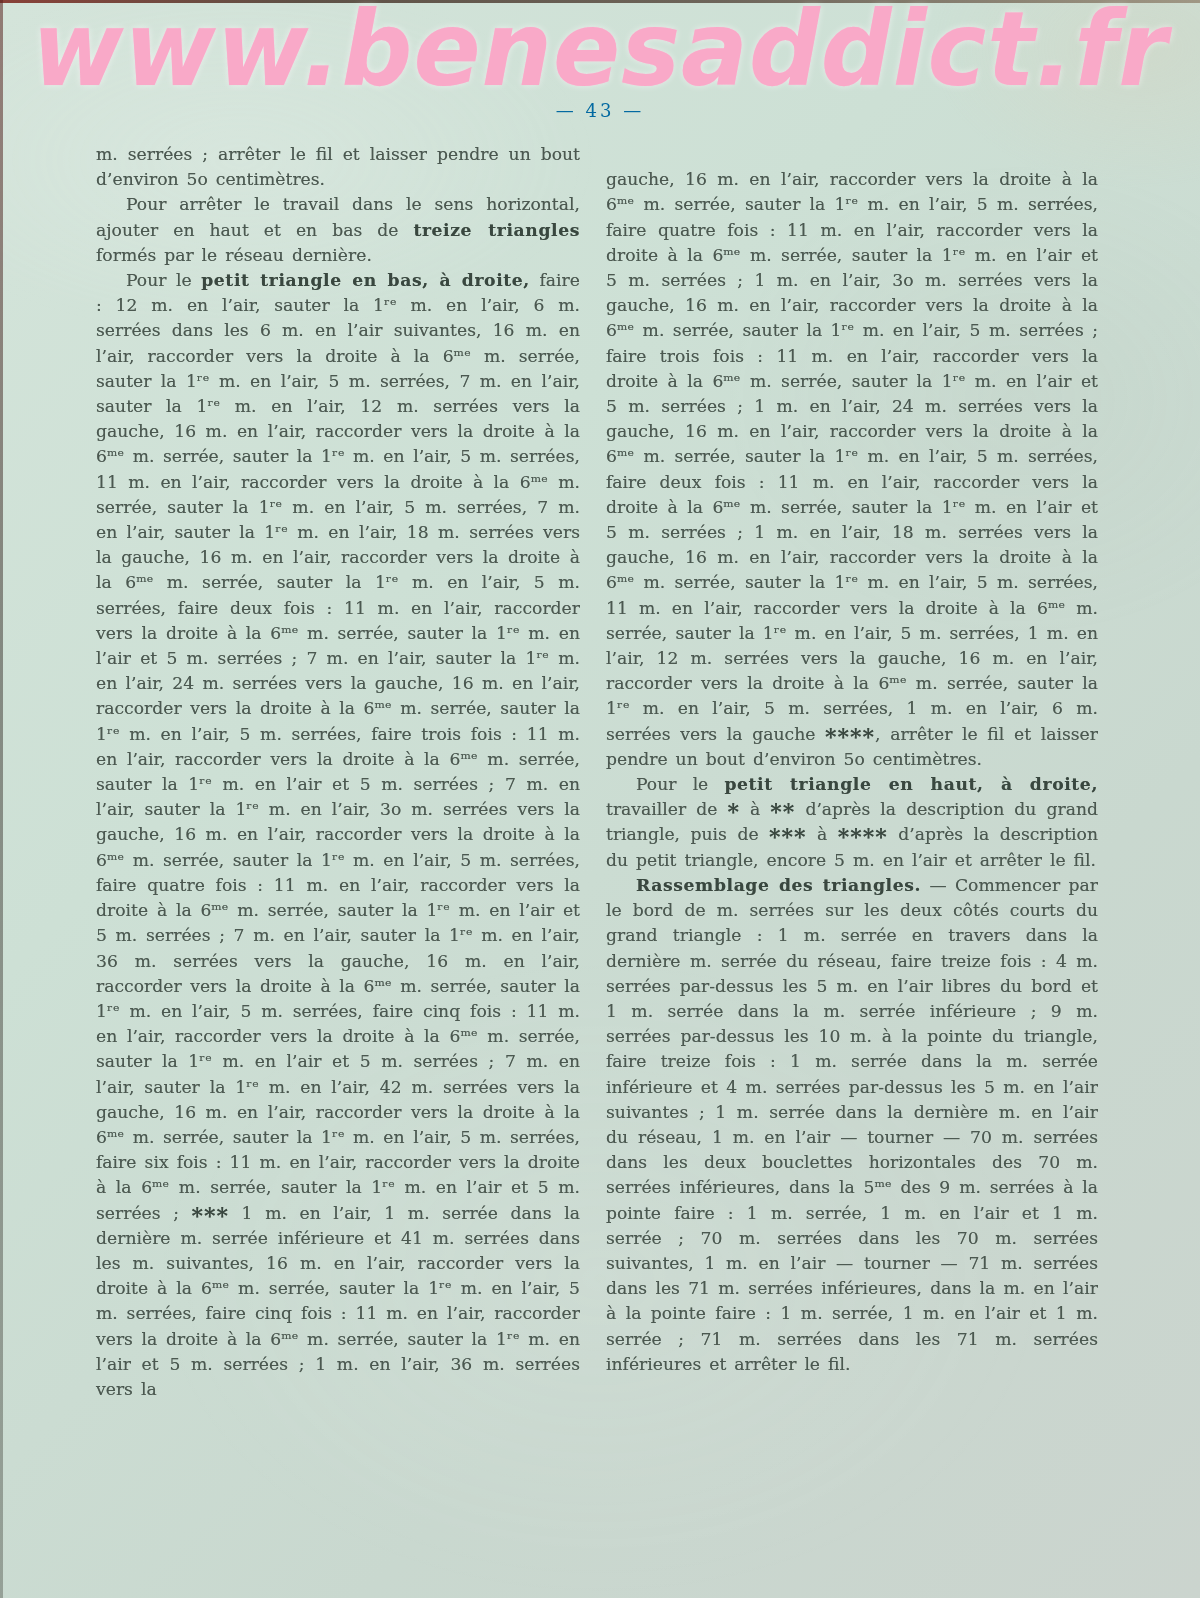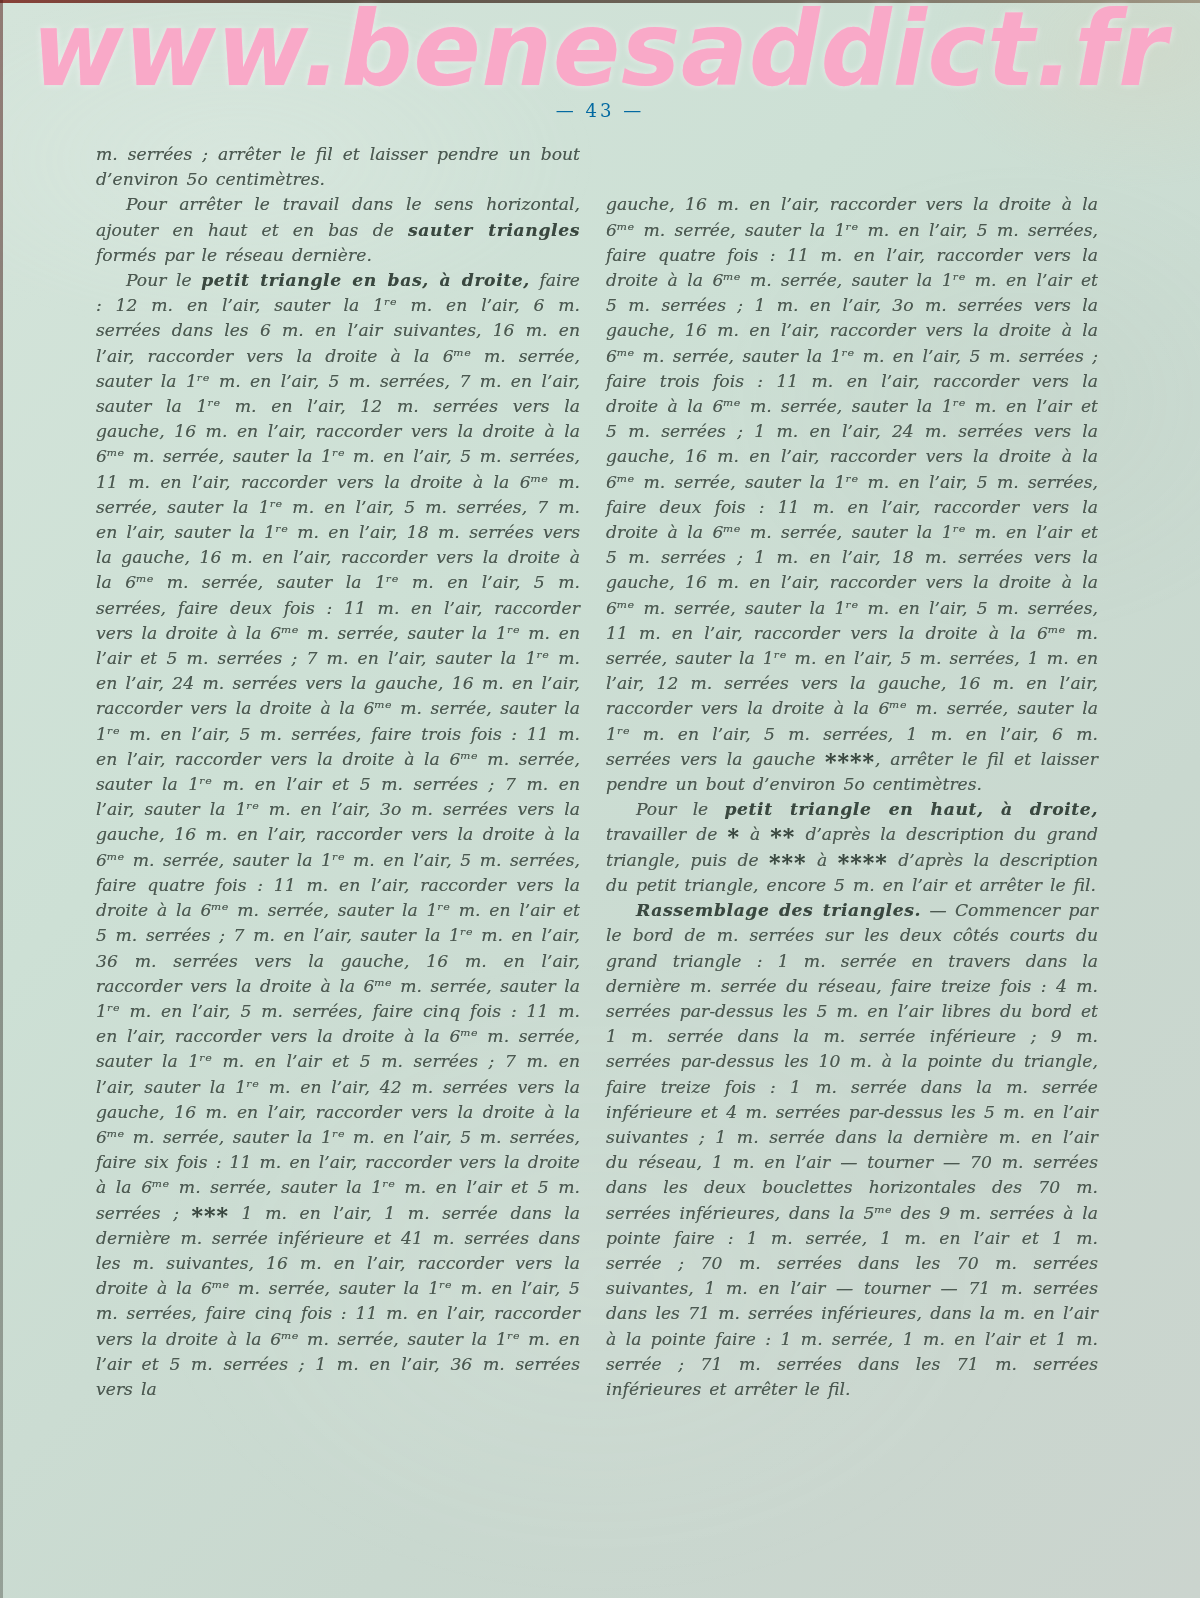--- a/index.html
+++ b/index.html
@@ -30,21 +30,21 @@
     position:absolute;top:-8px;left:0;width:1200px;text-align:center;z-index:2;
     font-family:"DejaVu Sans","Liberation Sans",sans-serif;
     font-style:italic;font-weight:bold;
     font-size:99px;letter-spacing:1px;white-space:nowrap;
     color:#f9a9c8;
     text-shadow:0 0 7px rgba(255,255,255,.55), 0 0 1px rgba(249,169,200,.9);
     transform:scaleY(1.04);
   }
   .columns{
     position:absolute;top:142px;left:96px;z-index:3;
-    display:flex;align-items:flex-end;font-style:italic;
+    display:flex;align-items:center;
   }
   .col{
     width:484px;
     font-size:17.2px;line-height:25.2px;color:#4b5850;
     text-align:justify;word-spacing:2.5px;
     text-shadow:0 0 .5px rgba(75,88,80,.55);
   }
   .col-right{width:492px;}
   .col-rule{
     width:2px;margin:2px 11px 0 13px;
@@ -63,21 +63,21 @@
   <div class="texture"></div>
   <div class="edge-top"></div>
   <div class="edge-left"></div>
 
   <div class="pagenum">— 43 —</div>
   <div class="watermark">www.benesaddict.fr</div>
 
   <div class="columns">
     <div class="col col-left" id="col-left">
         <p class="para"><span>m. serrées ; arrêter le fil et laisser pendre un bout d’environ 5o centimètres.</span></p>
-        <p class="para indent"><span>Pour arrêter le travail dans le sens horizontal, ajouter en haut et en bas de </span><span class="b">sauter triangles</span><span> formés par le réseau dernière.</span></p>
+        <p class="para indent"><span>Pour arrêter le travail dans le sens horizontal, ajouter en haut et en bas de </span><span class="b">treize triangles</span><span> formés par le réseau dernière.</span></p>
         <p class="para indent"><span>Pour le </span><span class="b">petit triangle en bas, à droite,</span><span> faire : 12 m. en l’air, sauter la 1ʳᵉ m. en l’air, 6 m. serrées dans les 6 m. en l’air suivantes, 16 m. en l’air, raccorder vers la droite à la 6ᵐᵉ m. serrée, sauter la 1ʳᵉ m. en l’air, 5 m. serrées, 7 m. en l’air, sauter la 1ʳᵉ m. en l’air, 12 m. serrées vers la gauche, 16 m. en l’air, raccorder vers la droite à la 6ᵐᵉ m. serrée, sauter la 1ʳᵉ m. en l’air, 5 m. serrées, 11 m. en l’air, raccorder vers la droite à la 6ᵐᵉ m. serrée, sauter la 1ʳᵉ m. en l’air, 5 m. serrées, 7 m. en l’air, sauter la 1ʳᵉ m. en l’air, 18 m. serrées vers la gauche, 16 m. en l’air, raccorder vers la droite à la 6ᵐᵉ m. serrée, sauter la 1ʳᵉ m. en l’air, 5 m. serrées, faire deux fois : 11 m. en l’air, raccorder vers la droite à la 6ᵐᵉ m. serrée, sauter la 1ʳᵉ m. en l’air et 5 m. serrées ; 7 m. en l’air, sauter la 1ʳᵉ m. en l’air, 24 m. serrées vers la gauche, 16 m. en l’air, raccorder vers la droite à la 6ᵐᵉ m. serrée, sauter la 1ʳᵉ m. en l’air, 5 m. serrées, faire trois fois : 11 m. en l’air, raccorder vers la droite à la 6ᵐᵉ m. serrée, sauter la 1ʳᵉ m. en l’air et 5 m. serrées ; 7 m. en l’air, sauter la 1ʳᵉ m. en l’air, 3o m. serrées vers la gauche, 16 m. en l’air, raccorder vers la droite à la 6ᵐᵉ m. serrée, sauter la 1ʳᵉ m. en l’air, 5 m. serrées, faire quatre fois : 11 m. en l’air, raccorder vers la droite à la 6ᵐᵉ m. serrée, sauter la 1ʳᵉ m. en l’air et 5 m. serrées ; 7 m. en l’air, sauter la 1ʳᵉ m. en l’air, 36 m. serrées vers la gauche, 16 m. en l’air, raccorder vers la droite à la 6ᵐᵉ m. serrée, sauter la 1ʳᵉ m. en l’air, 5 m. serrées, faire cinq fois : 11 m. en l’air, raccorder vers la droite à la 6ᵐᵉ m. serrée, sauter la 1ʳᵉ m. en l’air et 5 m. serrées ; 7 m. en l’air, sauter la 1ʳᵉ m. en l’air, 42 m. serrées vers la gauche, 16 m. en l’air, raccorder vers la droite à la 6ᵐᵉ m. serrée, sauter la 1ʳᵉ m. en l’air, 5 m. serrées, faire six fois : 11 m. en l’air, raccorder vers la droite à la 6ᵐᵉ m. serrée, sauter la 1ʳᵉ m. en l’air et 5 m. serrées ; </span><span class="ast">***</span><span> 1 m. en l’air, 1 m. serrée dans la dernière m. serrée inférieure et 41 m. serrées dans les m. suivantes, 16 m. en l’air, raccorder vers la droite à la 6ᵐᵉ m. serrée, sauter la 1ʳᵉ m. en l’air, 5 m. serrées, faire cinq fois : 11 m. en l’air, raccorder vers la droite à la 6ᵐᵉ m. serrée, sauter la 1ʳᵉ m. en l’air et 5 m. serrées ; 1 m. en l’air, 36 m. serrées vers la</span></p>
       </div>
     <div class="col-rule"></div>
     <div class="col col-right" id="col-right">
         <p class="para"><span>gauche, 16 m. en l’air, raccorder vers la droite à la 6ᵐᵉ m. serrée, sauter la 1ʳᵉ m. en l’air, 5 m. serrées, faire quatre fois : 11 m. en l’air, raccorder vers la droite à la 6ᵐᵉ m. serrée, sauter la 1ʳᵉ m. en l’air et 5 m. serrées ; 1 m. en l’air, 3o m. serrées vers la gauche, 16 m. en l’air, raccorder vers la droite à la 6ᵐᵉ m. serrée, sauter la 1ʳᵉ m. en l’air, 5 m. serrées ; faire trois fois : 11 m. en l’air, raccorder vers la droite à la 6ᵐᵉ m. serrée, sauter la 1ʳᵉ m. en l’air et 5 m. serrées ; 1 m. en l’air, 24 m. serrées vers la gauche, 16 m. en l’air, raccorder vers la droite à la 6ᵐᵉ m. serrée, sauter la 1ʳᵉ m. en l’air, 5 m. serrées, faire deux fois : 11 m. en l’air, raccorder vers la droite à la 6ᵐᵉ m. serrée, sauter la 1ʳᵉ m. en l’air et 5 m. serrées ; 1 m. en l’air, 18 m. serrées vers la gauche, 16 m. en l’air, raccorder vers la droite à la 6ᵐᵉ m. serrée, sauter la 1ʳᵉ m. en l’air, 5 m. serrées, 11 m. en l’air, raccorder vers la droite à la 6ᵐᵉ m. serrée, sauter la 1ʳᵉ m. en l’air, 5 m. serrées, 1 m. en l’air, 12 m. serrées vers la gauche, 16 m. en l’air, raccorder vers la droite à la 6ᵐᵉ m. serrée, sauter la 1ʳᵉ m. en l’air, 5 m. serrées, 1 m. en l’air, 6 m. serrées vers la gauche </span><span class="ast">****</span><span>, arrêter le fil et laisser pendre un bout d’environ 5o centimètres.</span></p>
         <p class="para indent"><span>Pour le </span><span class="b">petit triangle en haut, à droite,</span><span> travailler de </span><span class="ast">*</span><span> à </span><span class="ast">**</span><span> d’après la description du grand triangle, puis de </span><span class="ast">***</span><span> à </span><span class="ast">****</span><span> d’après la description du petit triangle, encore 5 m. en l’air et arrêter le fil.</span></p>
         <p class="para indent"><span class="b">Rassemblage des triangles.</span><span> — Commencer par le bord de m. serrées sur les deux côtés courts du grand triangle : 1 m. serrée en travers dans la dernière m. serrée du réseau, faire treize fois : 4 m. serrées par-dessus les 5 m. en l’air libres du bord et 1 m. serrée dans la m. serrée inférieure ; 9 m. serrées par-dessus les 10 m. à la pointe du triangle, faire treize fois : 1 m. serrée dans la m. serrée inférieure et 4 m. serrées par-dessus les 5 m. en l’air suivantes ; 1 m. serrée dans la dernière m. en l’air du réseau, 1 m. en l’air — tourner — 70 m. serrées dans les deux bouclettes horizontales des 70 m. serrées inférieures, dans la 5ᵐᵉ des 9 m. serrées à la pointe faire : 1 m. serrée, 1 m. en l’air et 1 m. serrée ; 70 m. serrées dans les 70 m. serrées suivantes, 1 m. en l’air — tourner — 71 m. serrées dans les 71 m. serrées inférieures, dans la m. en l’air à la pointe faire : 1 m. serrée, 1 m. en l’air et 1 m. serrée ; 71 m. serrées dans les 71 m. serrées inférieures et arrêter le fil.</span></p>
       </div>
   </div>
 </div>

